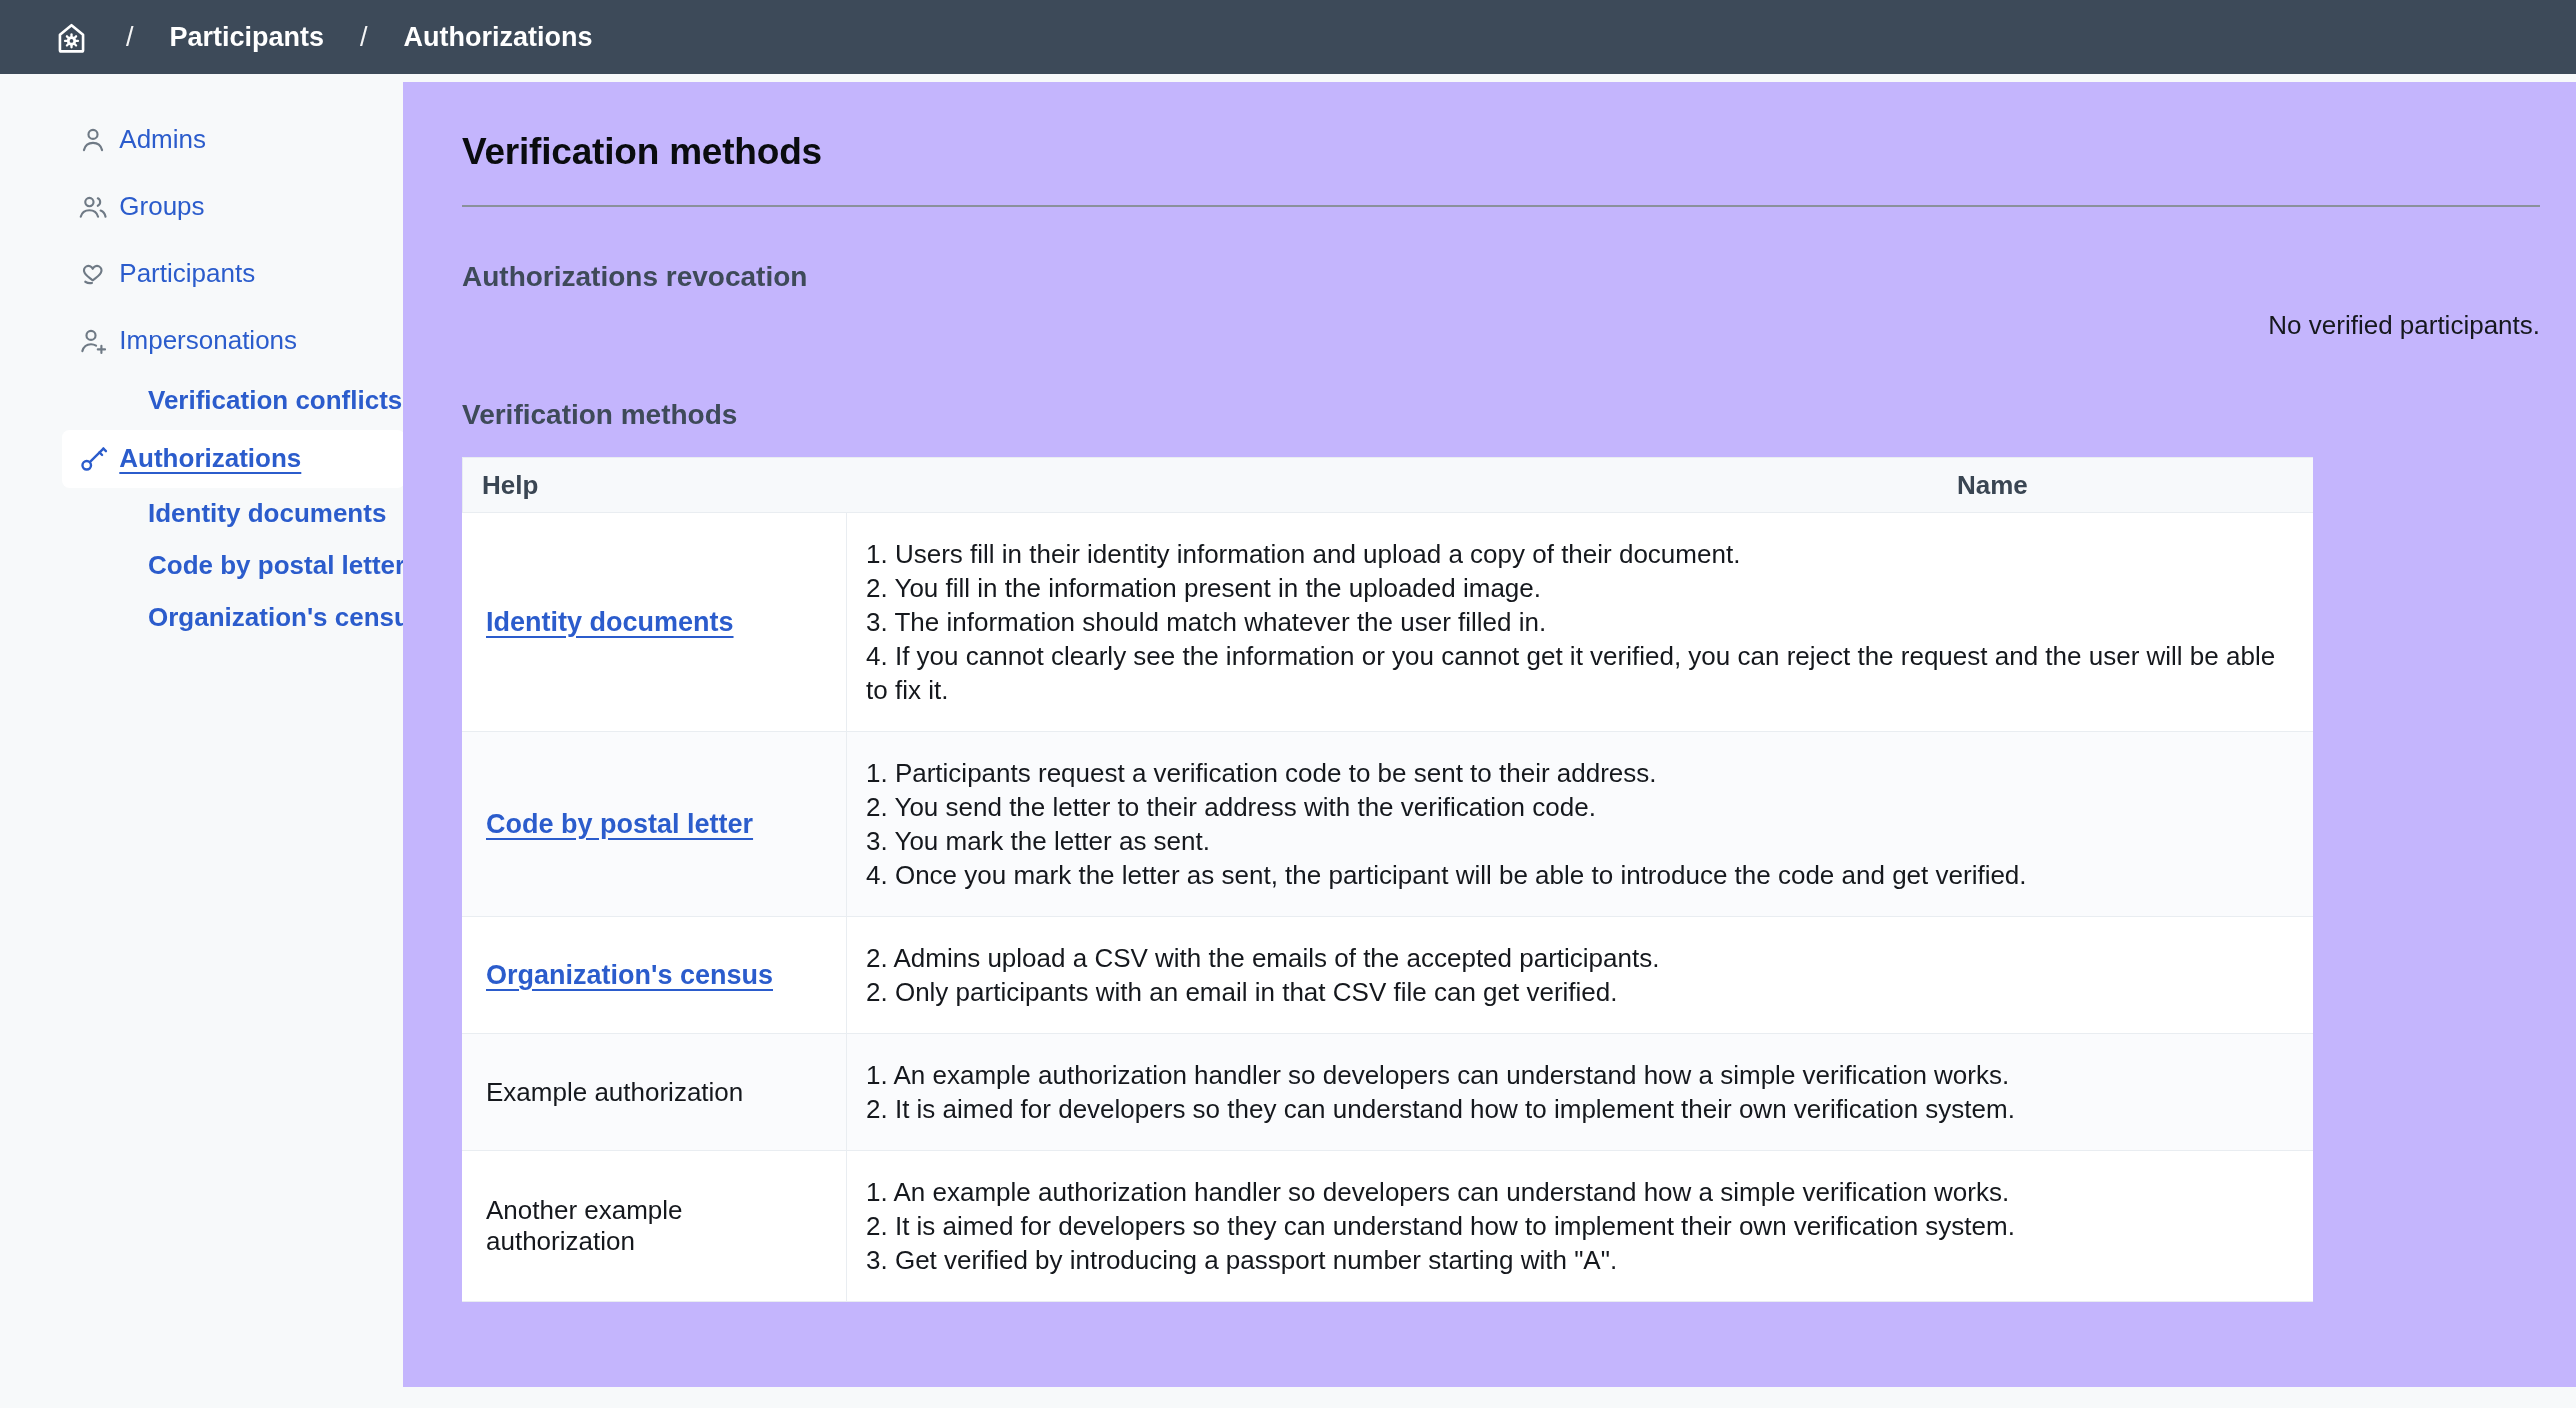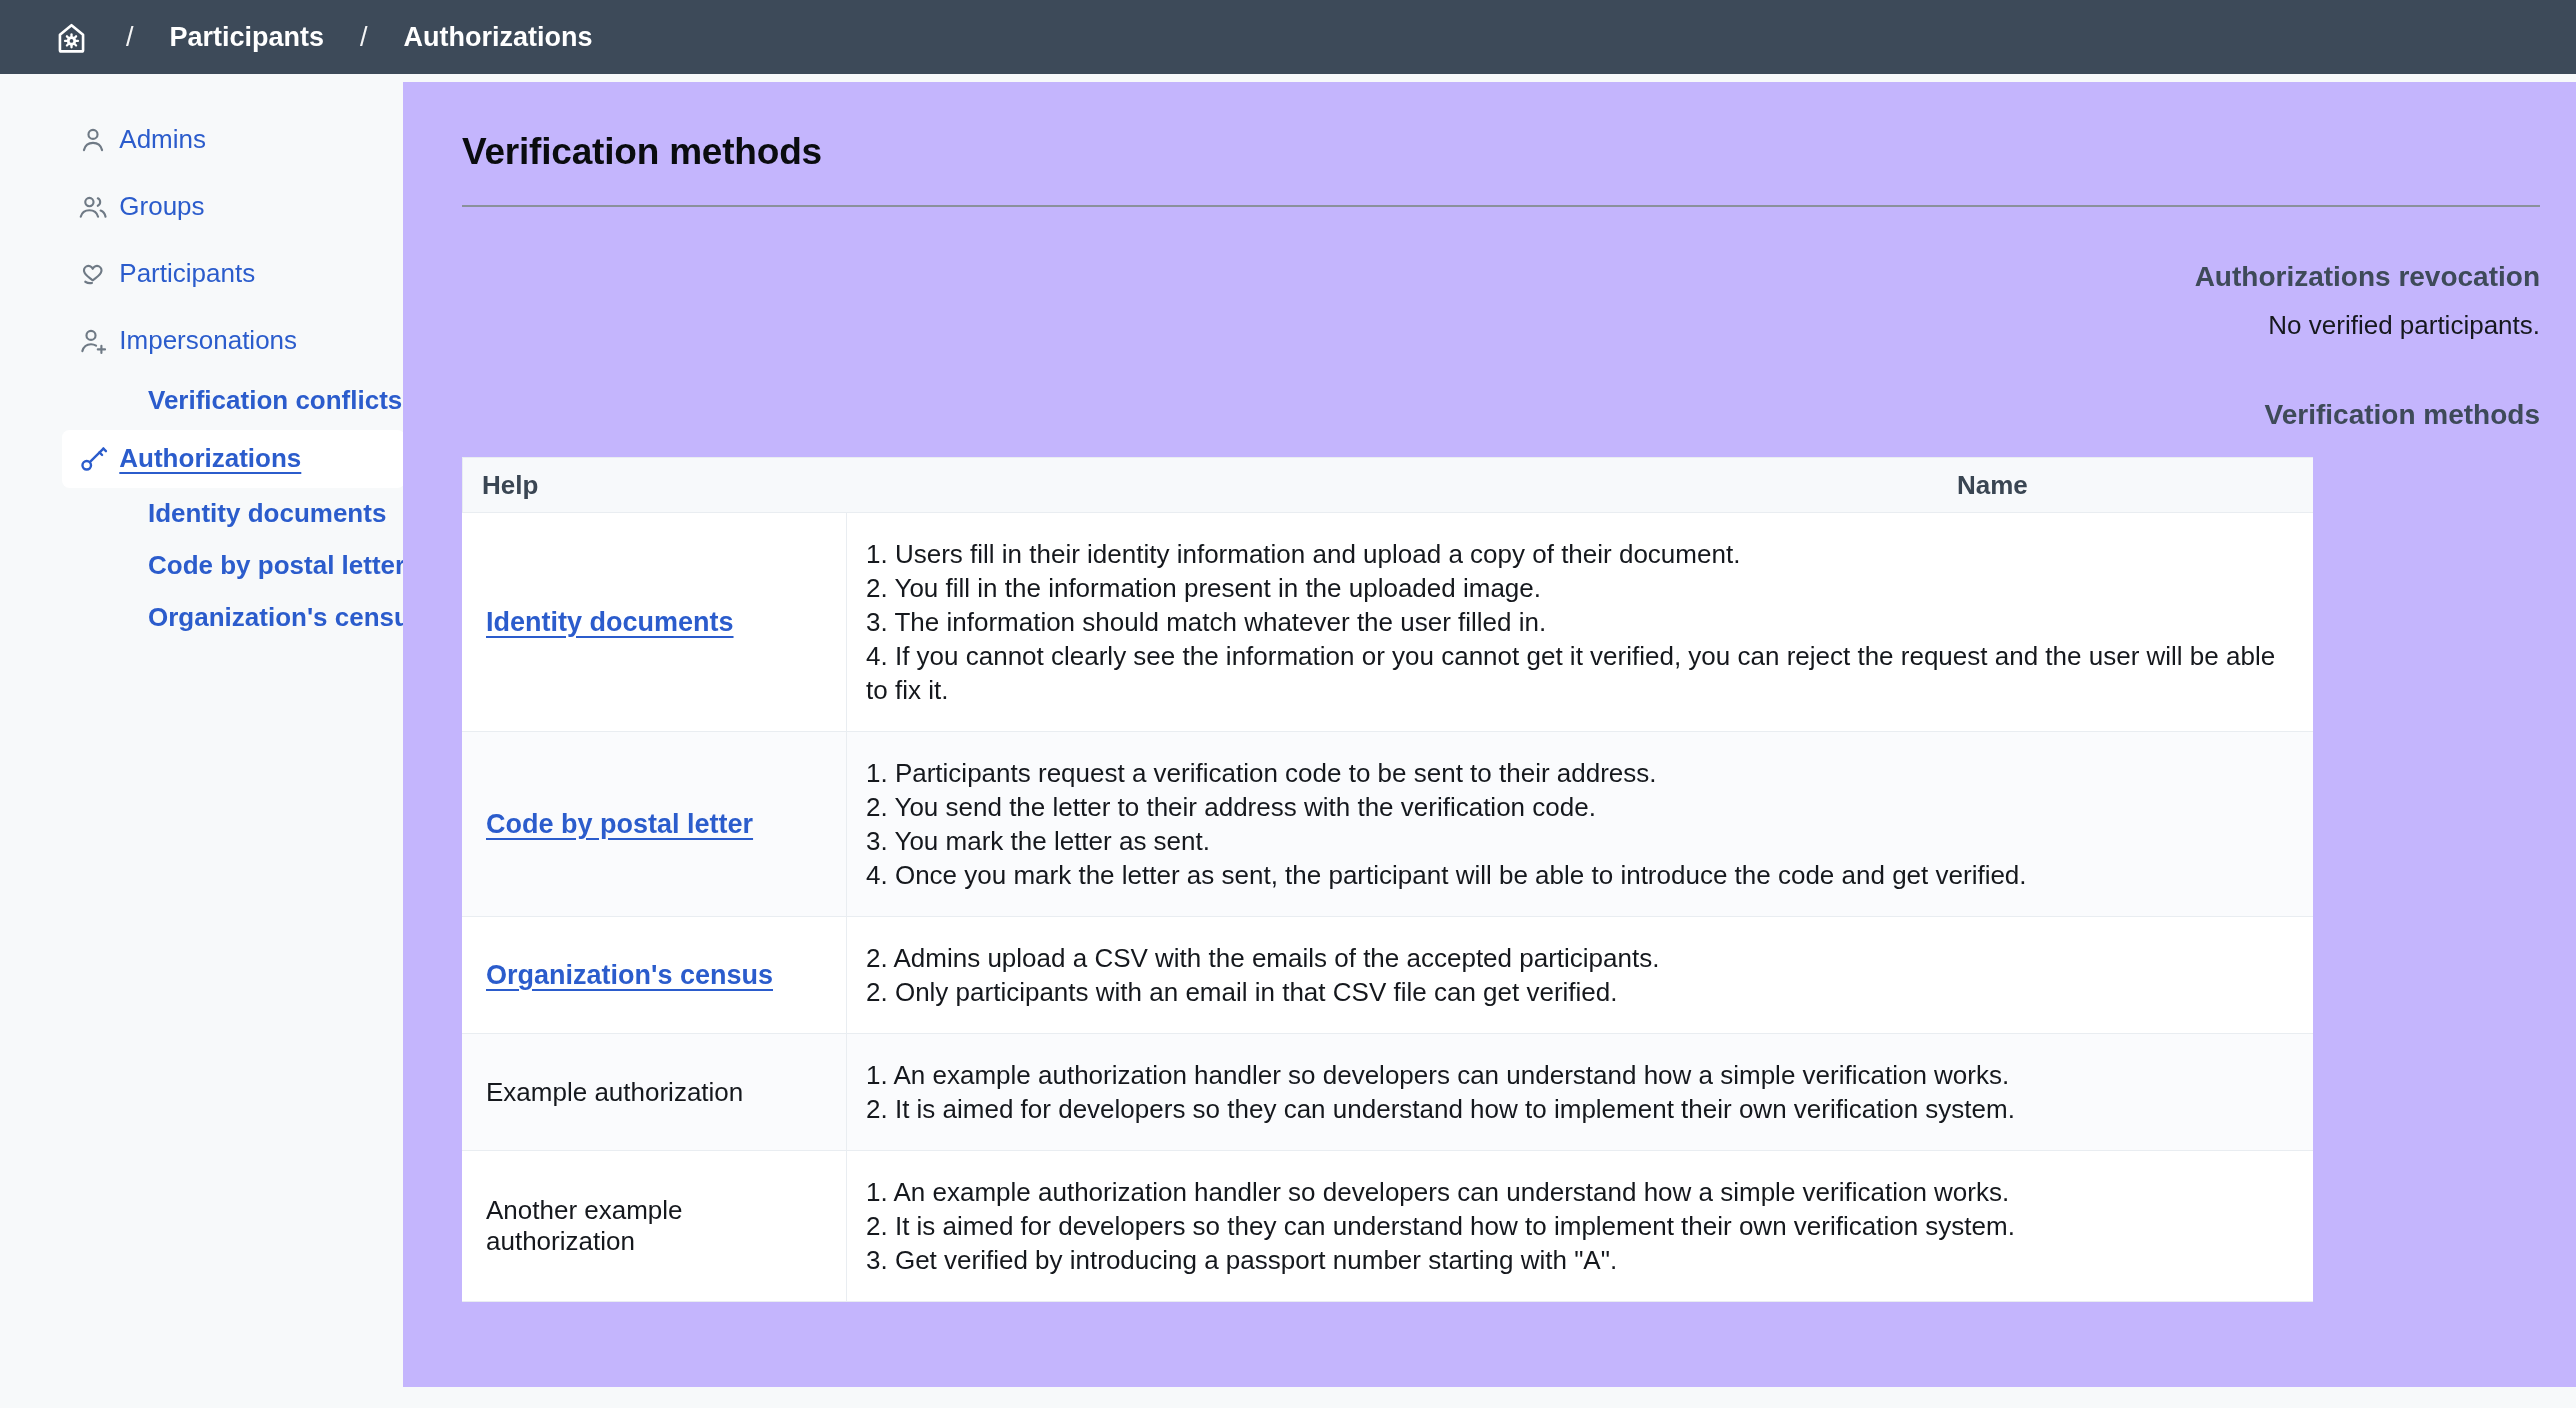--- a/index.html
+++ b/index.html
@@ -62,21 +62,21 @@
   .page-title{
     margin:49px 0 0 0;
     font-size:37px;font-weight:700;color:#0a0c0f;letter-spacing:-0.2px;
   }
   .rule{
     border:none;border-top:2.8px solid #8a919b;
     margin:32px 0 0 0;
   }
   .sec-heading{
     margin:54px 0 0 0;
-    font-size:28px;font-weight:600;color:#3e4a59;text-align:right;
+    font-size:28px;font-weight:600;color:#3e4a59;
   }
   .sec-heading.second{margin-top:58px;}
   .sec-body{margin:17px 0 0 0;font-size:26px;color:#15181d;text-align:right;}
 
   
   .vtable{width:1851px;margin-top:26px;border-bottom:0.9px solid #e9edf1;}
   .trow{display:flex;border-top:0.9px solid #e9edf1;background:#ffffff;}
   .trow.head{background:#f7f9fb;height:54px;}
   .trow.striped{background:#fafbfd;}
   .cell{box-sizing:border-box;}

